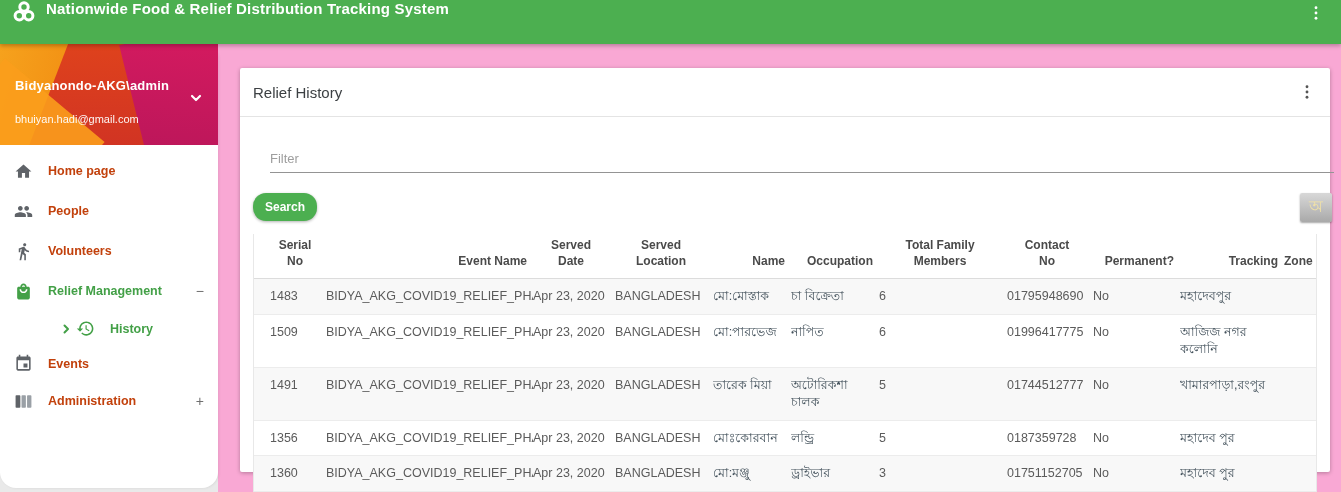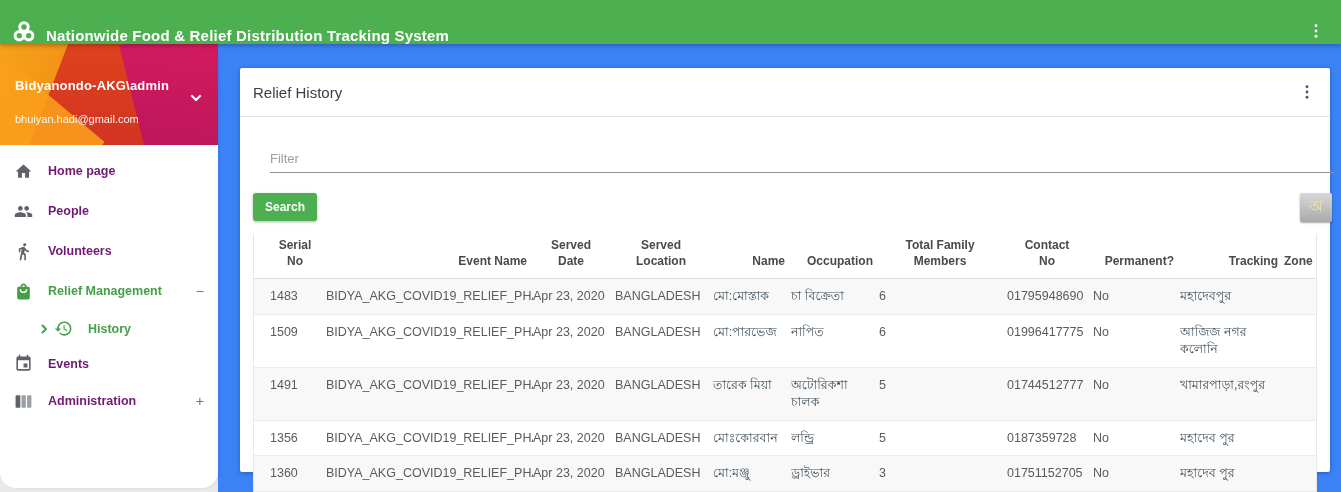--- a/index.html
+++ b/index.html
@@ -1,21 +1,21 @@
 <!DOCTYPE html>
 <html><head>
 <meta charset="utf-8">
 <style>
   * { margin:0; padding:0; box-sizing:border-box; }
   html,body { width:1341px; height:492px; overflow:hidden; background:#e9e9e9;
     font-family:"Liberation Sans","DejaVu Sans",sans-serif; }
 
   
   .topbar { position:absolute; left:0; top:0; width:1341px; height:44px;
-    background:#4caf50; display:flex; align-items:flex-end; padding:0 12px;
+    background:#4caf50; display:flex; align-items:flex-start; padding:0 12px;
     box-shadow:0 2px 4px rgba(0,0,0,.25); z-index:30; }
   .topbar .logo { width:24px; height:24px; margin-right:10px; display:flex; align-items:center; }
   .topbar h1 { color:#fff; font-size:15px; font-weight:700; letter-spacing:.2px; }
   .kebab { background:none; border:none; width:26px; height:26px; cursor:pointer;
     display:flex; align-items:center; justify-content:center; padding:0; }
   .kebab svg { width:18px; height:18px; }
   .topbar .kebab { margin-left:auto; color:#fff; }
 
   
   .sidebar { position:absolute; left:0; top:44px; width:218px; height:444px;
@@ -33,45 +33,45 @@
   .uname { font-size:13px; font-weight:700; letter-spacing:.2px; }
   .uemail { font-size:11px; margin-top:20px; opacity:.95; }
   .uchev { position:absolute; right:14px; top:46px; width:16px; height:16px; z-index:2; cursor:pointer; }
 
   nav { display:block; padding-top:6px; }
   .nav-item { display:flex; align-items:center; height:40px; padding:0 14px;
     text-decoration:none; cursor:pointer; }
   .nav-item .nicon { width:19px; height:19px; margin-right:15px; flex:none;
     display:flex; align-items:center; color:#5f6368; }
   .nav-item .nicon svg { width:19px; height:19px; }
-  .nav-item .nlabel { font-size:12.5px; font-weight:700; color:#701a75; }
+  .nav-item .nlabel { font-size:12.5px; font-weight:700; color:#c2410c; }
   .nav-item.green .nlabel { color:#43a047; }
   .nav-item.green .nicon { color:#43a047; }
   .nav-item .ntoggle { margin-left:auto; color:#6f6f6f; font-size:14px; font-weight:400; }
   .nav-item.sub { height:35px; }
-  .nav-item.sub.active { padding-left:38px; }
+  .nav-item.sub.active { padding-left:60px; }
   .subarrow { width:12px; height:12px; margin-right:4px; color:#43a047; display:flex; }
   .subarrow svg { width:12px; height:12px; }
 
   
   .main { position:absolute; left:218px; top:44px; width:1123px; height:448px;
-    background:#3b82f6; }
+    background:#f9a8d4; }
   .card { position:absolute; left:22px; top:24px; width:1090px; height:404px;
     background:#fff; border-radius:2px; box-shadow:0 1px 4px rgba(0,0,0,.28); }
   .card-head { height:49px; display:flex; align-items:center; padding:0 10px 0 13px;
     border-bottom:1px solid #e4e4e4; }
   .card-head h2 { font-size:15px; font-weight:400; color:#3c4043; }
   .card-head .kebab { margin-left:auto; color:#545454; }
   .card-body { padding:0 13px; }
   .filter { display:block; width:100%; margin-top:32px; border:none; outline:none;
     border-bottom:1px solid #949494; font-size:13px; color:#333; padding:2px 0 6px 0;
     background:transparent;margin-left:17px; }
   .filter::placeholder { color:#9e9e9e; }
   .search-btn { margin-top:20px; background:#4caf50; color:#fff; border:none;
-    border-radius:3px; font-size:12px; font-weight:700; padding:7px 12px;
+    border-radius:13px; font-size:12px; font-weight:700; padding:7px 12px;
     box-shadow:0 1px 3px rgba(0,0,0,.3); cursor:pointer; }
 
   .table-wrap { margin-top:13px; border-left:1px solid #e8e8e8; border-right:1px solid #e8e8e8; }
   table.rt { width:100%; border-collapse:collapse; table-layout:fixed; }
   .rt th { font-size:12px; font-weight:700; color:#4a4a4a; vertical-align:bottom;
     padding:4px 6px 9px 0; border-bottom:1px solid #dcdcdc; line-height:1.3; }
   .rt th.c { text-align:center; }
   .rt th.l { text-align:right; }
   .rt th span { display:inline-block; }
   .rt th.n40 span { width:40px; }

